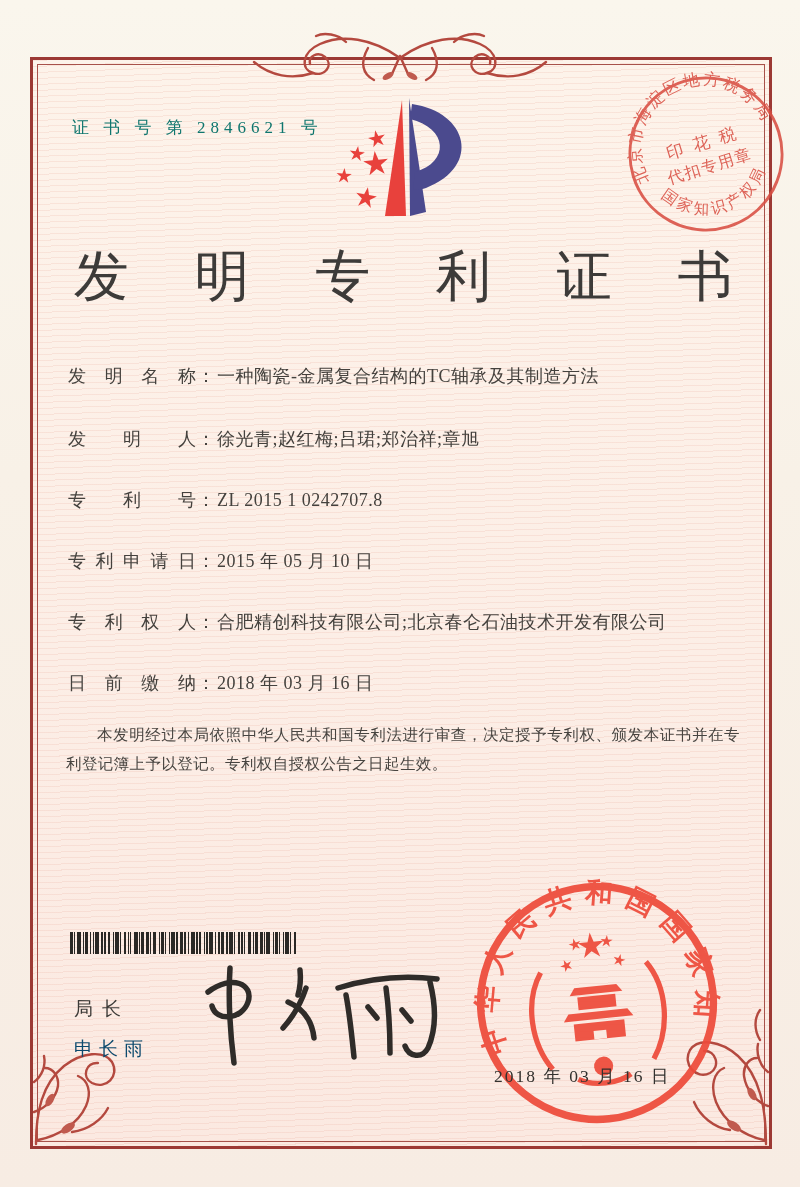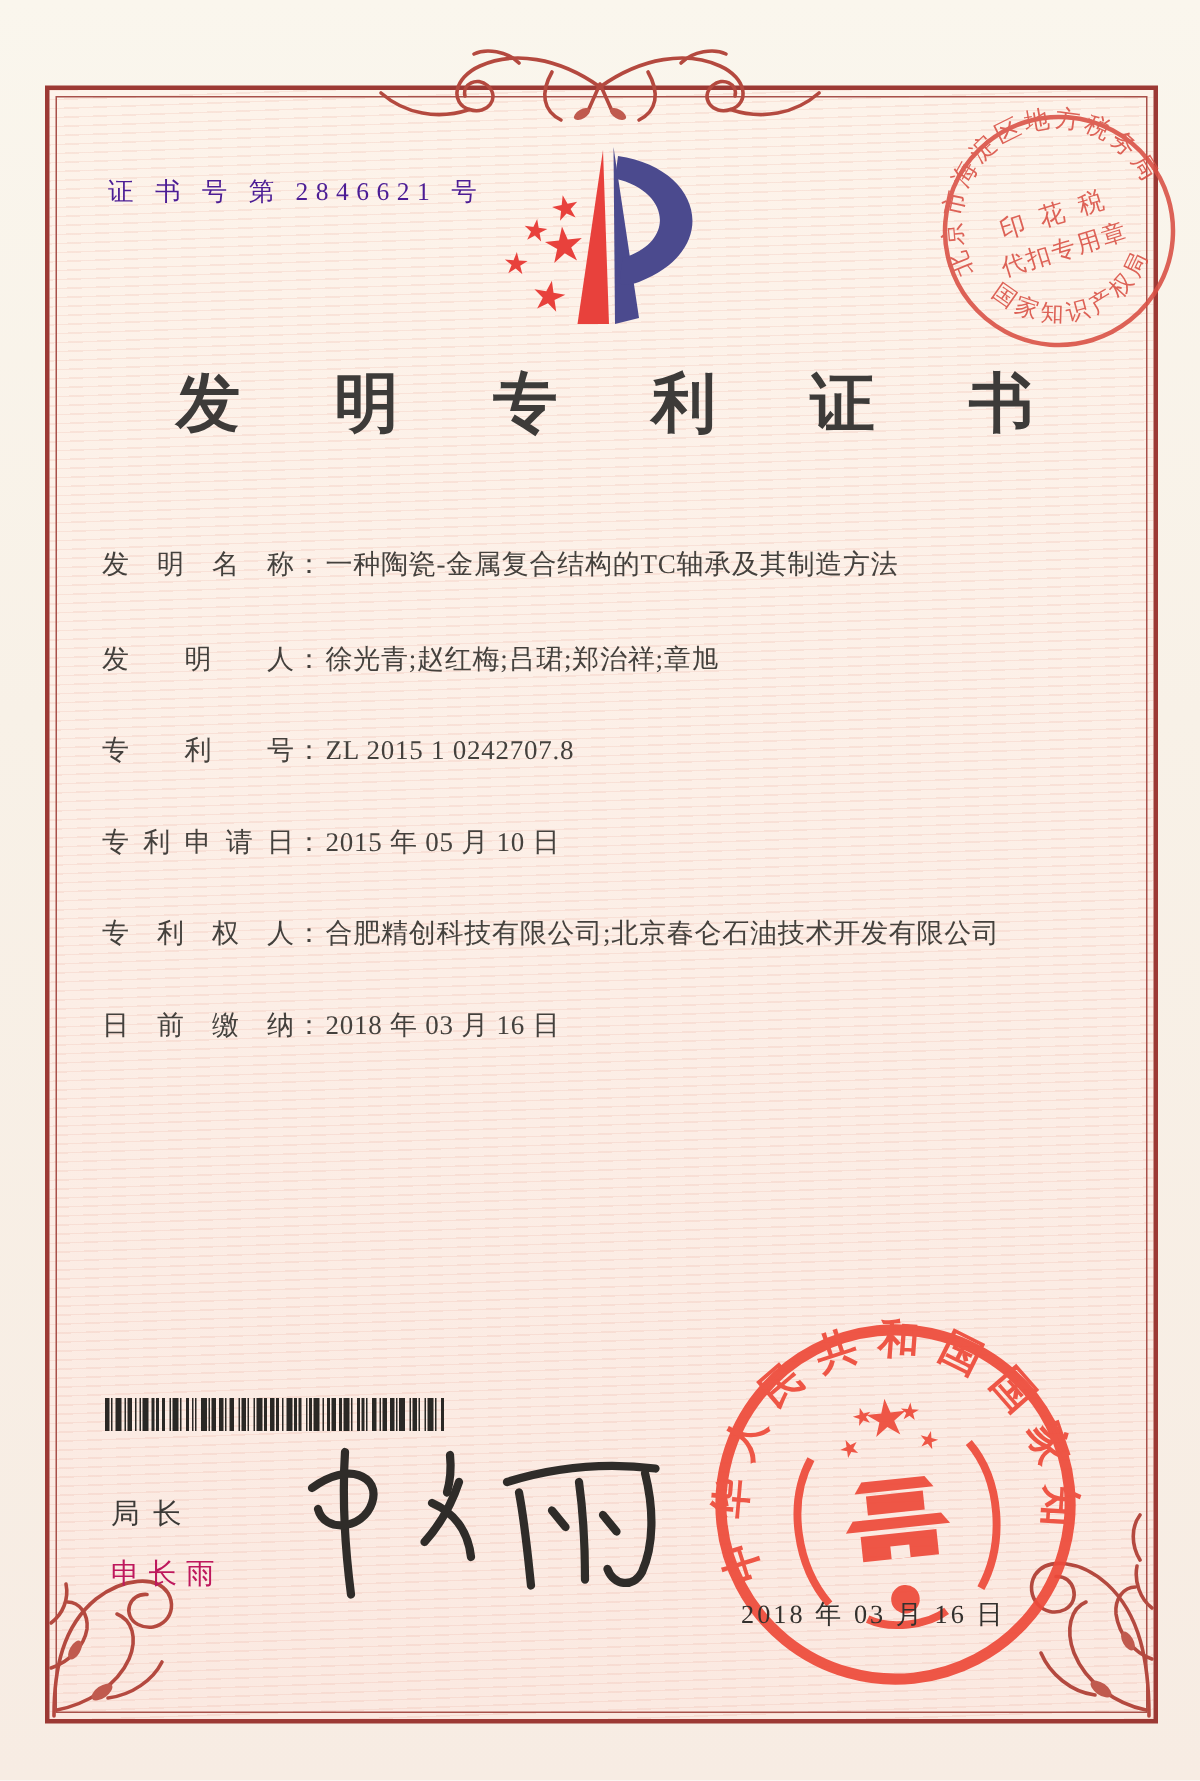--- a/index.html
+++ b/index.html
@@ -25,52 +25,52 @@
   }
   
   .orn{position:absolute;pointer-events:none;}
   .orn svg{display:block;}
   .orn-top{left:250px;top:28px;}
   .orn-bl{left:28px;top:1016px;}
   .orn-br{left:662px;top:1000px;transform:scaleX(-1);}
   
   .cert-no{
     position:absolute;left:72px;top:116px;
-    font-size:17px;letter-spacing:5px;color:#4c1d95;
+    font-size:17px;letter-spacing:5px;color:#0f766e;
   }
   .logo{position:absolute;left:322px;top:88px;width:170px;height:142px;}
   .tax-stamp{
     position:absolute;left:618px;top:66px;width:176px;height:176px;
     transform:rotate(-17deg);opacity:.88;
   }
   .tax-stamp text{fill:#d94f43;font-family:"Liberation Serif","DejaVu Serif",serif;}
   
   .page-title{
     position:absolute;left:0;right:0;top:240px;text-align:center;
-    font-size:43px;font-weight:700;color:#3d3b39;
+    font-size:55px;font-weight:400;color:#3d3b39;
     letter-spacing:26px;padding-left:32px;
   }
   
   .field{position:absolute;left:68px;width:676px;font-size:18px;color:#44413d;white-space:nowrap;}
   .flabel{display:inline-block;width:128px;text-align:justify;text-align-last:justify;}
   .fcolon{display:inline-block;margin:0 2px 0 1px;}
   .fvalue{letter-spacing:.5px;}
   .f1{top:364px}.f2{top:427px}.f3{top:488px}.f4{top:549px}.f5{top:610px}.f6{top:671px}
   
   .body-text{position:absolute;left:66px;top:720px;width:674px;}
   .body-text p{
     margin:0;text-indent:2em;font-size:15.5px;line-height:29px;
     color:#474440;text-align:justify;letter-spacing:.4px;
   }
   
   .barcode{position:absolute;left:70px;top:932px;height:22px;font-size:0;white-space:nowrap;}
   .barcode i{display:inline-block;height:22px;background:#2a2825;}
   
   .director-label{position:absolute;left:74px;top:996px;font-size:19px;letter-spacing:9px;color:#3c3a37;}
-  .director-name{position:absolute;left:74px;top:1036px;font-size:19px;letter-spacing:6px;color:#be185d;}
+  .director-name{position:absolute;left:74px;top:1036px;font-size:19px;letter-spacing:6px;color:#0c4a6e;}
   .signature{position:absolute;left:188px;top:958px;}
   .signature path{stroke:#2f2c29;stroke-width:5.5;fill:none;stroke-linecap:round;stroke-linejoin:round;}
   .seal{position:absolute;left:470px;top:876px;width:254px;height:254px;transform:rotate(-6deg);opacity:.93;}
   .seal text{fill:#ee4b3b;font-family:"Liberation Serif","DejaVu Serif",serif;font-weight:bold;}
   .seal .shape{fill:#ee4b3b;}
   .seal .stroke{stroke:#ee4b3b;fill:none;}
   .issue-date{position:absolute;left:494px;top:1064px;font-size:17.5px;letter-spacing:2px;color:#33312e;}
   .flourish{stroke:#b4493f;fill:none;stroke-width:2.4;stroke-linecap:round;}
   .flourish-fill{fill:#c05a4e;stroke:none;}
 </style>
@@ -179,20 +179,21 @@
   <span class="flabel">专利申请日</span><span class="fcolon">：</span><span class="fvalue">2015 年 05 月 10 日</span>
 </div>
 <div class="field f5">
   <span class="flabel">专利权人</span><span class="fcolon">：</span><span class="fvalue">合肥精创科技有限公司;北京春仑石油技术开发有限公司</span>
 </div>
 <div class="field f6">
   <span class="flabel">日前缴纳</span><span class="fcolon">：</span><span class="fvalue">2018 年 03 月 16 日</span>
 </div>
 
 <div class="body-text">
+  <p>本发明经过本局依照中华人民共和国专利法进行审查，决定授予专利权、颁发本证书并在专利登记簿上予以登记。专利权自授权公告之日起生效。</p>
 </div>
 
 <div class="barcode" id="barcode"><i style="width: 2.6px; margin-right: 1.2px;"></i><i style="width: 1.3px; margin-right: 2.4px;"></i><i style="width: 3.9px; margin-right: 1.2px;"></i><i style="width: 1.3px; margin-right: 1.2px;"></i><i style="width: 2.6px; margin-right: 2.4px;"></i><i style="width: 1.3px; margin-right: 1.2px;"></i><i style="width: 1.3px; margin-right: 1.2px;"></i><i style="width: 3.9px; margin-right: 2.4px;"></i><i style="width: 1.3px; margin-right: 1.2px;"></i><i style="width: 2.6px; margin-right: 1.2px;"></i><i style="width: 2.6px; margin-right: 2.4px;"></i><i style="width: 1.3px; margin-right: 1.2px;"></i><i style="width: 3.9px; margin-right: 1.2px;"></i><i style="width: 1.3px; margin-right: 2.4px;"></i><i style="width: 2.6px; margin-right: 1.2px;"></i><i style="width: 1.3px; margin-right: 1.2px;"></i><i style="width: 1.3px; margin-right: 2.4px;"></i><i style="width: 3.9px; margin-right: 1.2px;"></i><i style="width: 1.3px; margin-right: 1.2px;"></i><i style="width: 2.6px; margin-right: 2.4px;"></i><i style="width: 2.6px; margin-right: 1.2px;"></i><i style="width: 1.3px; margin-right: 1.2px;"></i><i style="width: 3.9px; margin-right: 2.4px;"></i><i style="width: 1.3px; margin-right: 1.2px;"></i><i style="width: 2.6px; margin-right: 1.2px;"></i><i style="width: 1.3px; margin-right: 2.4px;"></i><i style="width: 1.3px; margin-right: 1.2px;"></i><i style="width: 3.9px; margin-right: 1.2px;"></i><i style="width: 1.3px; margin-right: 2.4px;"></i><i style="width: 2.6px; margin-right: 1.2px;"></i><i style="width: 2.6px; margin-right: 1.2px;"></i><i style="width: 1.3px; margin-right: 2.4px;"></i><i style="width: 3.9px; margin-right: 1.2px;"></i><i style="width: 1.3px; margin-right: 1.2px;"></i><i style="width: 2.6px; margin-right: 2.4px;"></i><i style="width: 1.3px; margin-right: 1.2px;"></i><i style="width: 1.3px; margin-right: 1.2px;"></i><i style="width: 3.9px; margin-right: 2.4px;"></i><i style="width: 1.3px; margin-right: 1.2px;"></i><i style="width: 2.6px; margin-right: 1.2px;"></i><i style="width: 2.6px; margin-right: 2.4px;"></i><i style="width: 1.3px; margin-right: 1.2px;"></i><i style="width: 3.9px; margin-right: 1.2px;"></i><i style="width: 1.3px; margin-right: 2.4px;"></i><i style="width: 2.6px; margin-right: 1.2px;"></i><i style="width: 1.3px; margin-right: 1.2px;"></i><i style="width: 1.3px; margin-right: 2.4px;"></i><i style="width: 3.9px; margin-right: 1.2px;"></i><i style="width: 1.3px; margin-right: 1.2px;"></i><i style="width: 2.6px; margin-right: 2.4px;"></i><i style="width: 2.6px; margin-right: 1.2px;"></i><i style="width: 1.3px; margin-right: 1.2px;"></i><i style="width: 3.9px; margin-right: 2.4px;"></i><i style="width: 1.3px; margin-right: 1.2px;"></i><i style="width: 2.6px; margin-right: 1.2px;"></i><i style="width: 1.3px; margin-right: 2.4px;"></i><i style="width: 1.3px; margin-right: 1.2px;"></i><i style="width: 3.9px; margin-right: 1.2px;"></i><i style="width: 1.3px; margin-right: 2.4px;"></i><i style="width: 2.6px; margin-right: 1.2px;"></i></div>
 
 <div class="director-label">局长</div>
 <div class="director-name">申长雨</div>
 
 <svg class="signature" width="265" height="112" viewBox="0 0 265 112">
   <g>
     <path d="M42,10 C40,42 42,74 46,105"></path>

